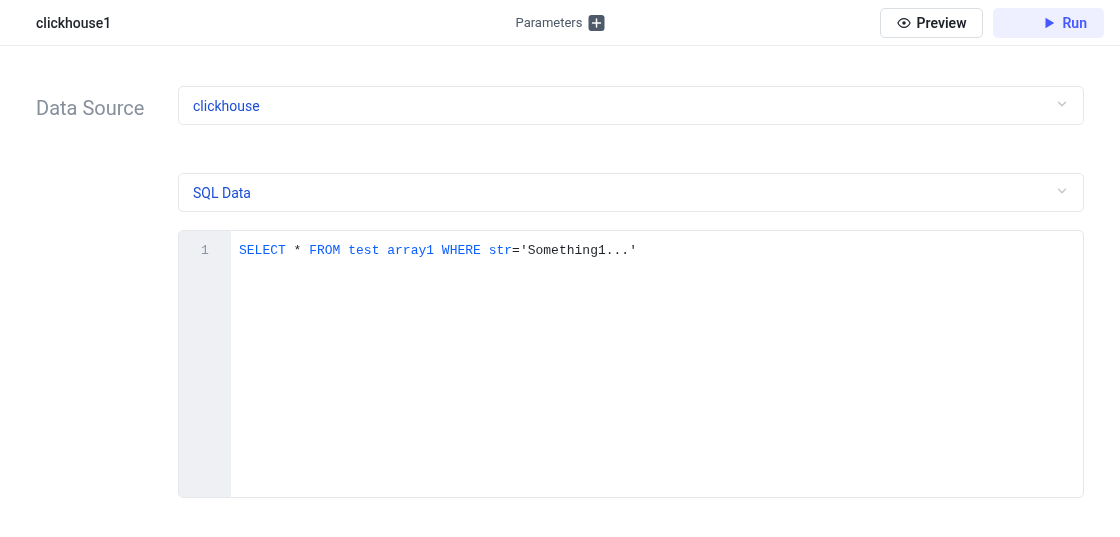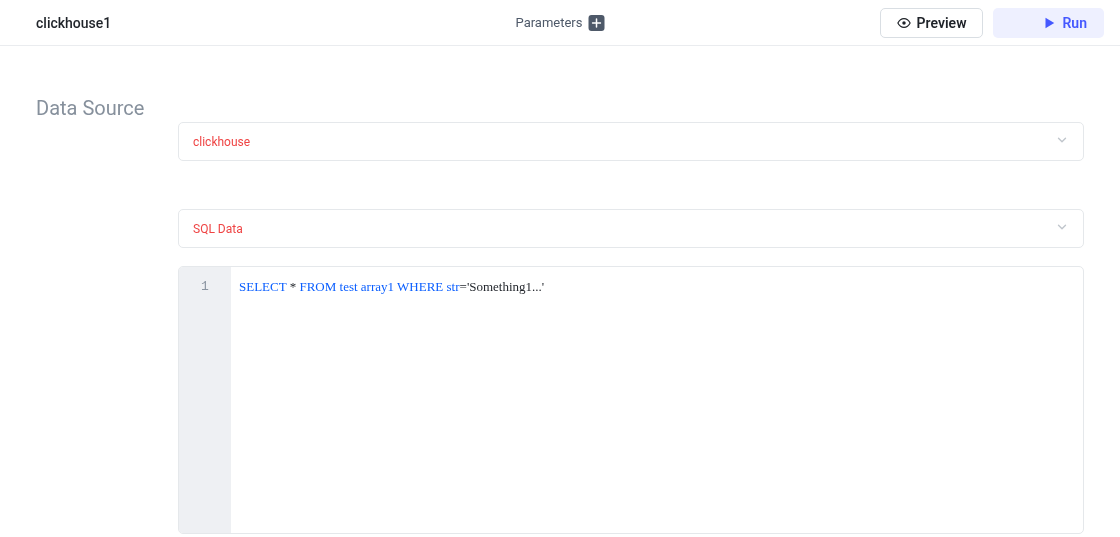--- a/index.html
+++ b/index.html
@@ -129,24 +129,23 @@
     
     .select-box {
       display: flex;
       align-items: center;
       justify-content: space-between;
       padding: 10px 14px;
       border: 1px solid #e5e8eb;
       border-radius: 5px;
       background: #ffffff;
       cursor: pointer;
-      font-size: 12px;
-      color: #ef4444;
+      font-size: 14px;
+      color: #1d4ed8;
       margin-bottom: 18px;
-      margin-top: 36px;
     }
     
     .select-box:last-of-type {
       margin-bottom: 0;
     }
     
     .chevron {
       color: #c0c6cc;
     }
     
@@ -175,21 +174,21 @@
       user-select: none;
     }
     
     .gutter-line {
       line-height: 20px;
     }
     
     .code-area {
       flex: 1;
       padding: 10px 8px;
-      font-family: Liberation Serif, serif;
+      font-family: Liberation Mono, monospace;
       font-size: 13px;
       line-height: 20px;
       white-space: pre;
       color: #1f2329;
     }
     
     .kw { color: #0b5fff; }
     .str { color: #1f2329; }
     
     .query-section {

